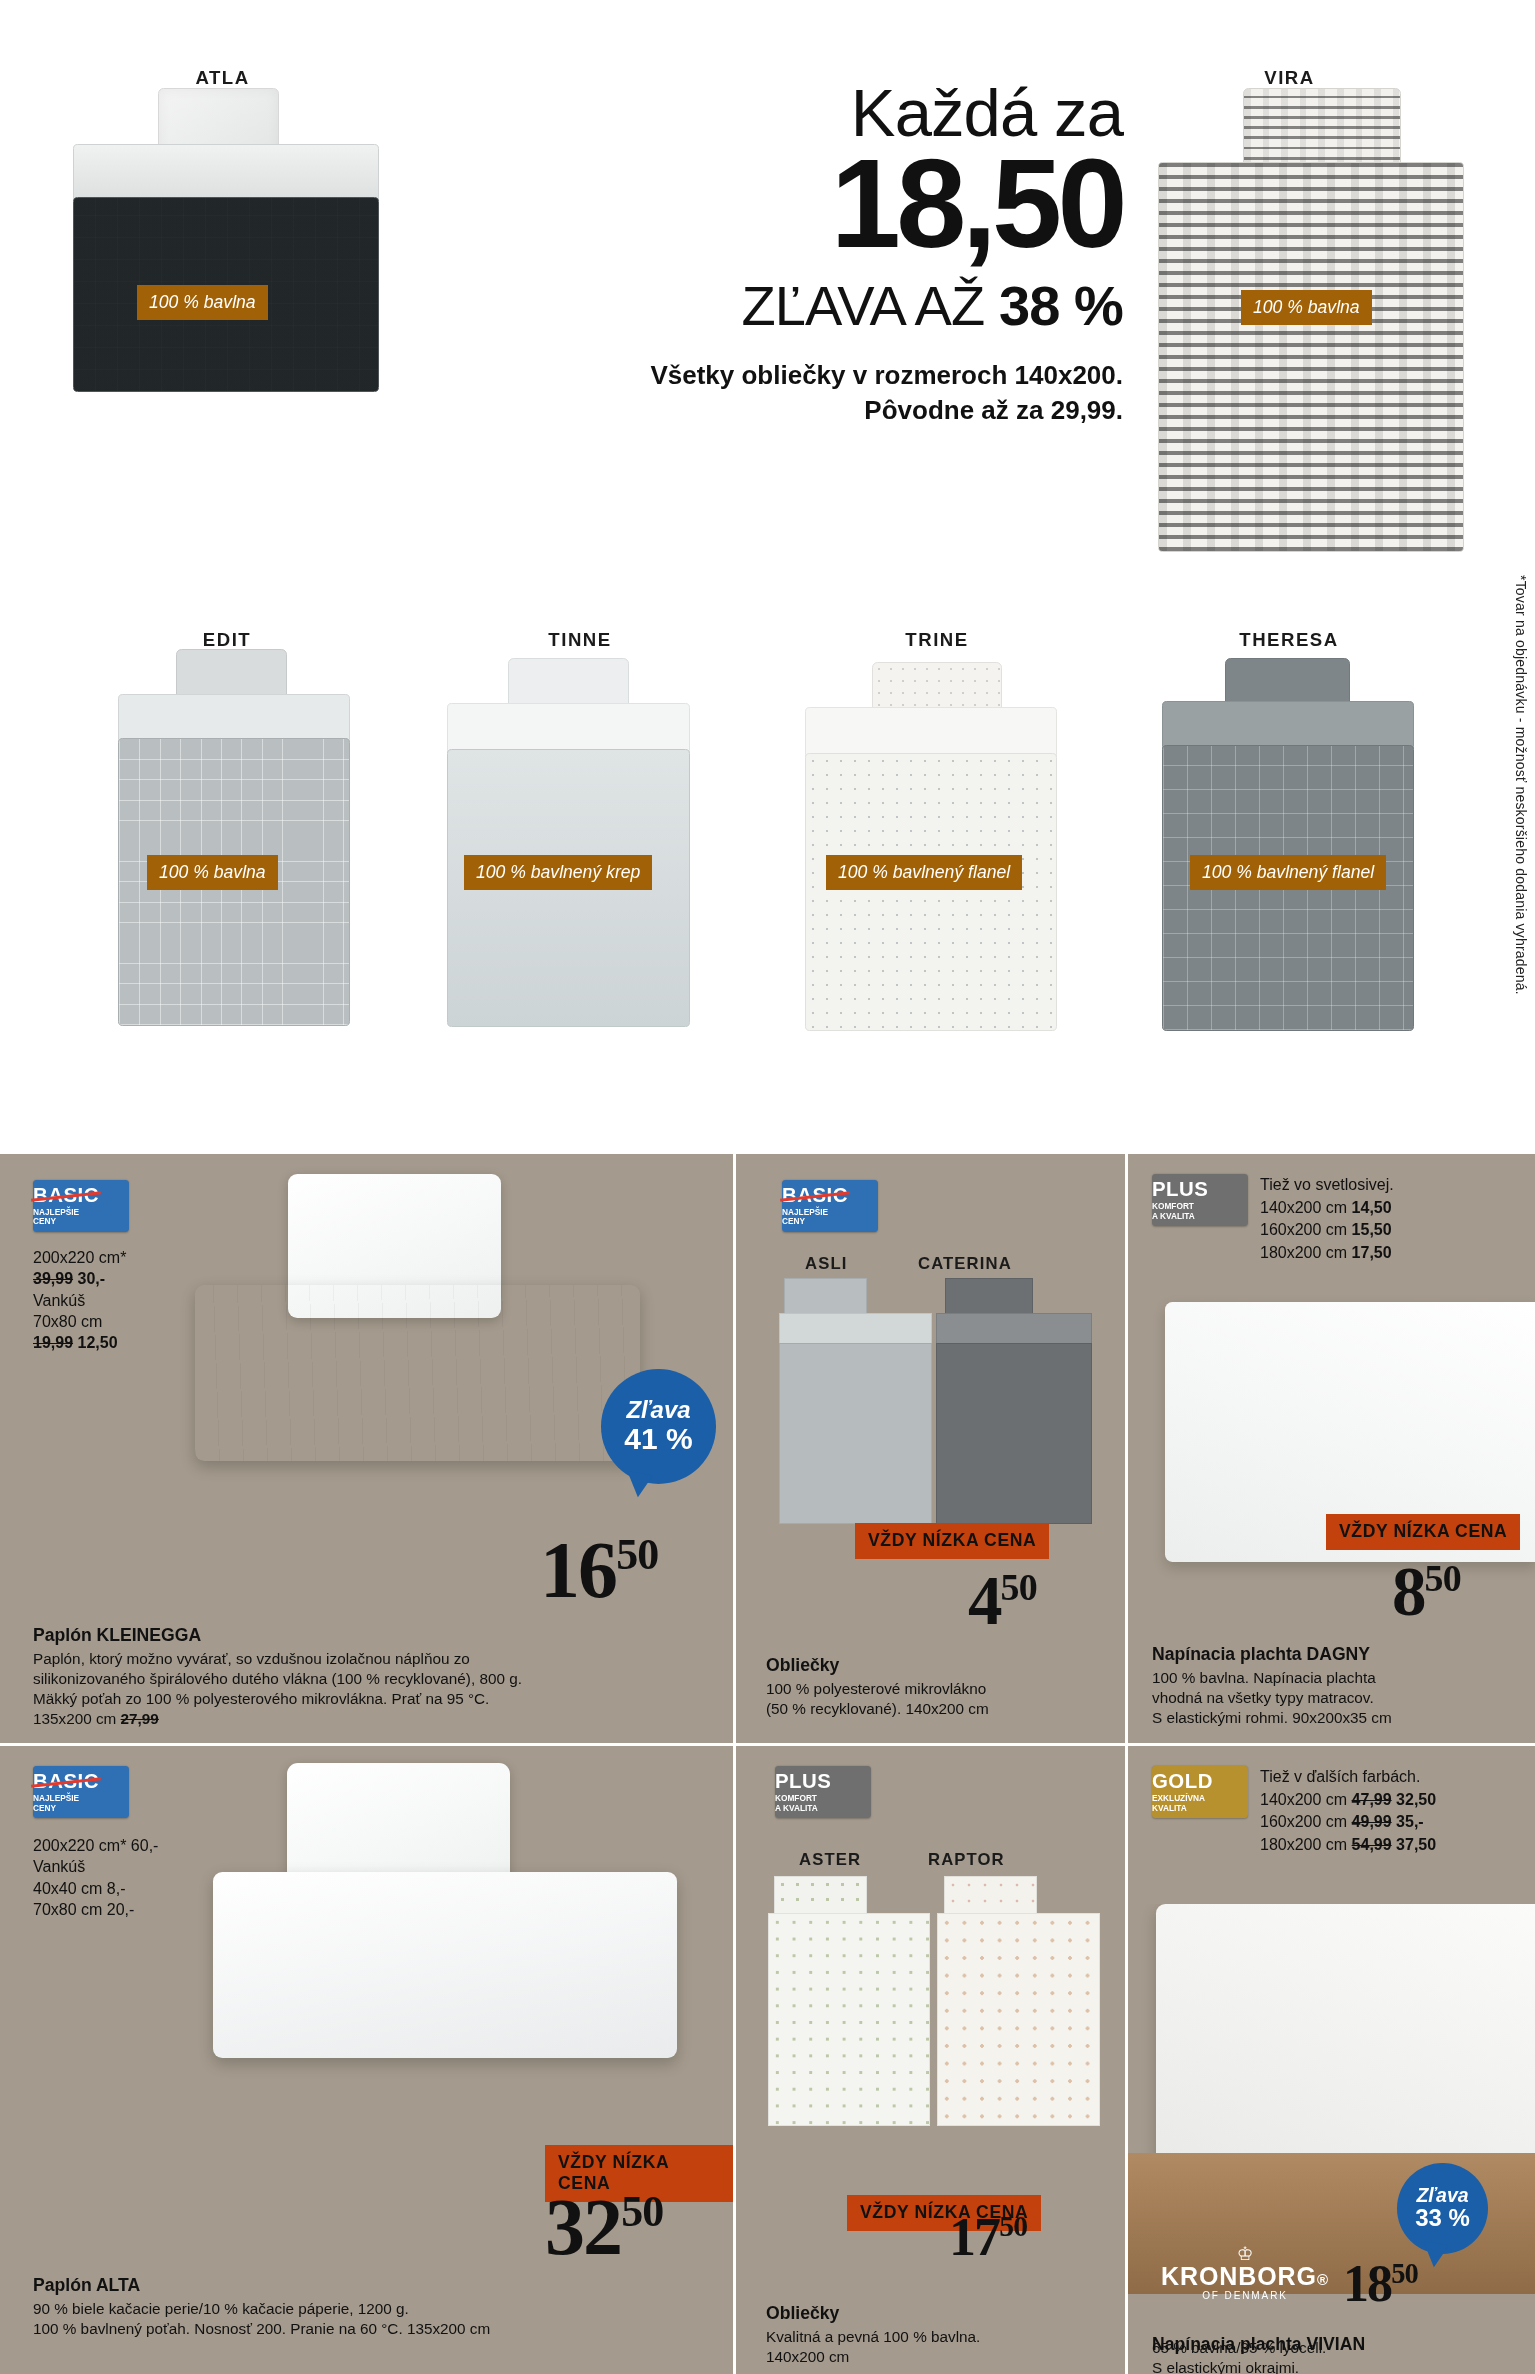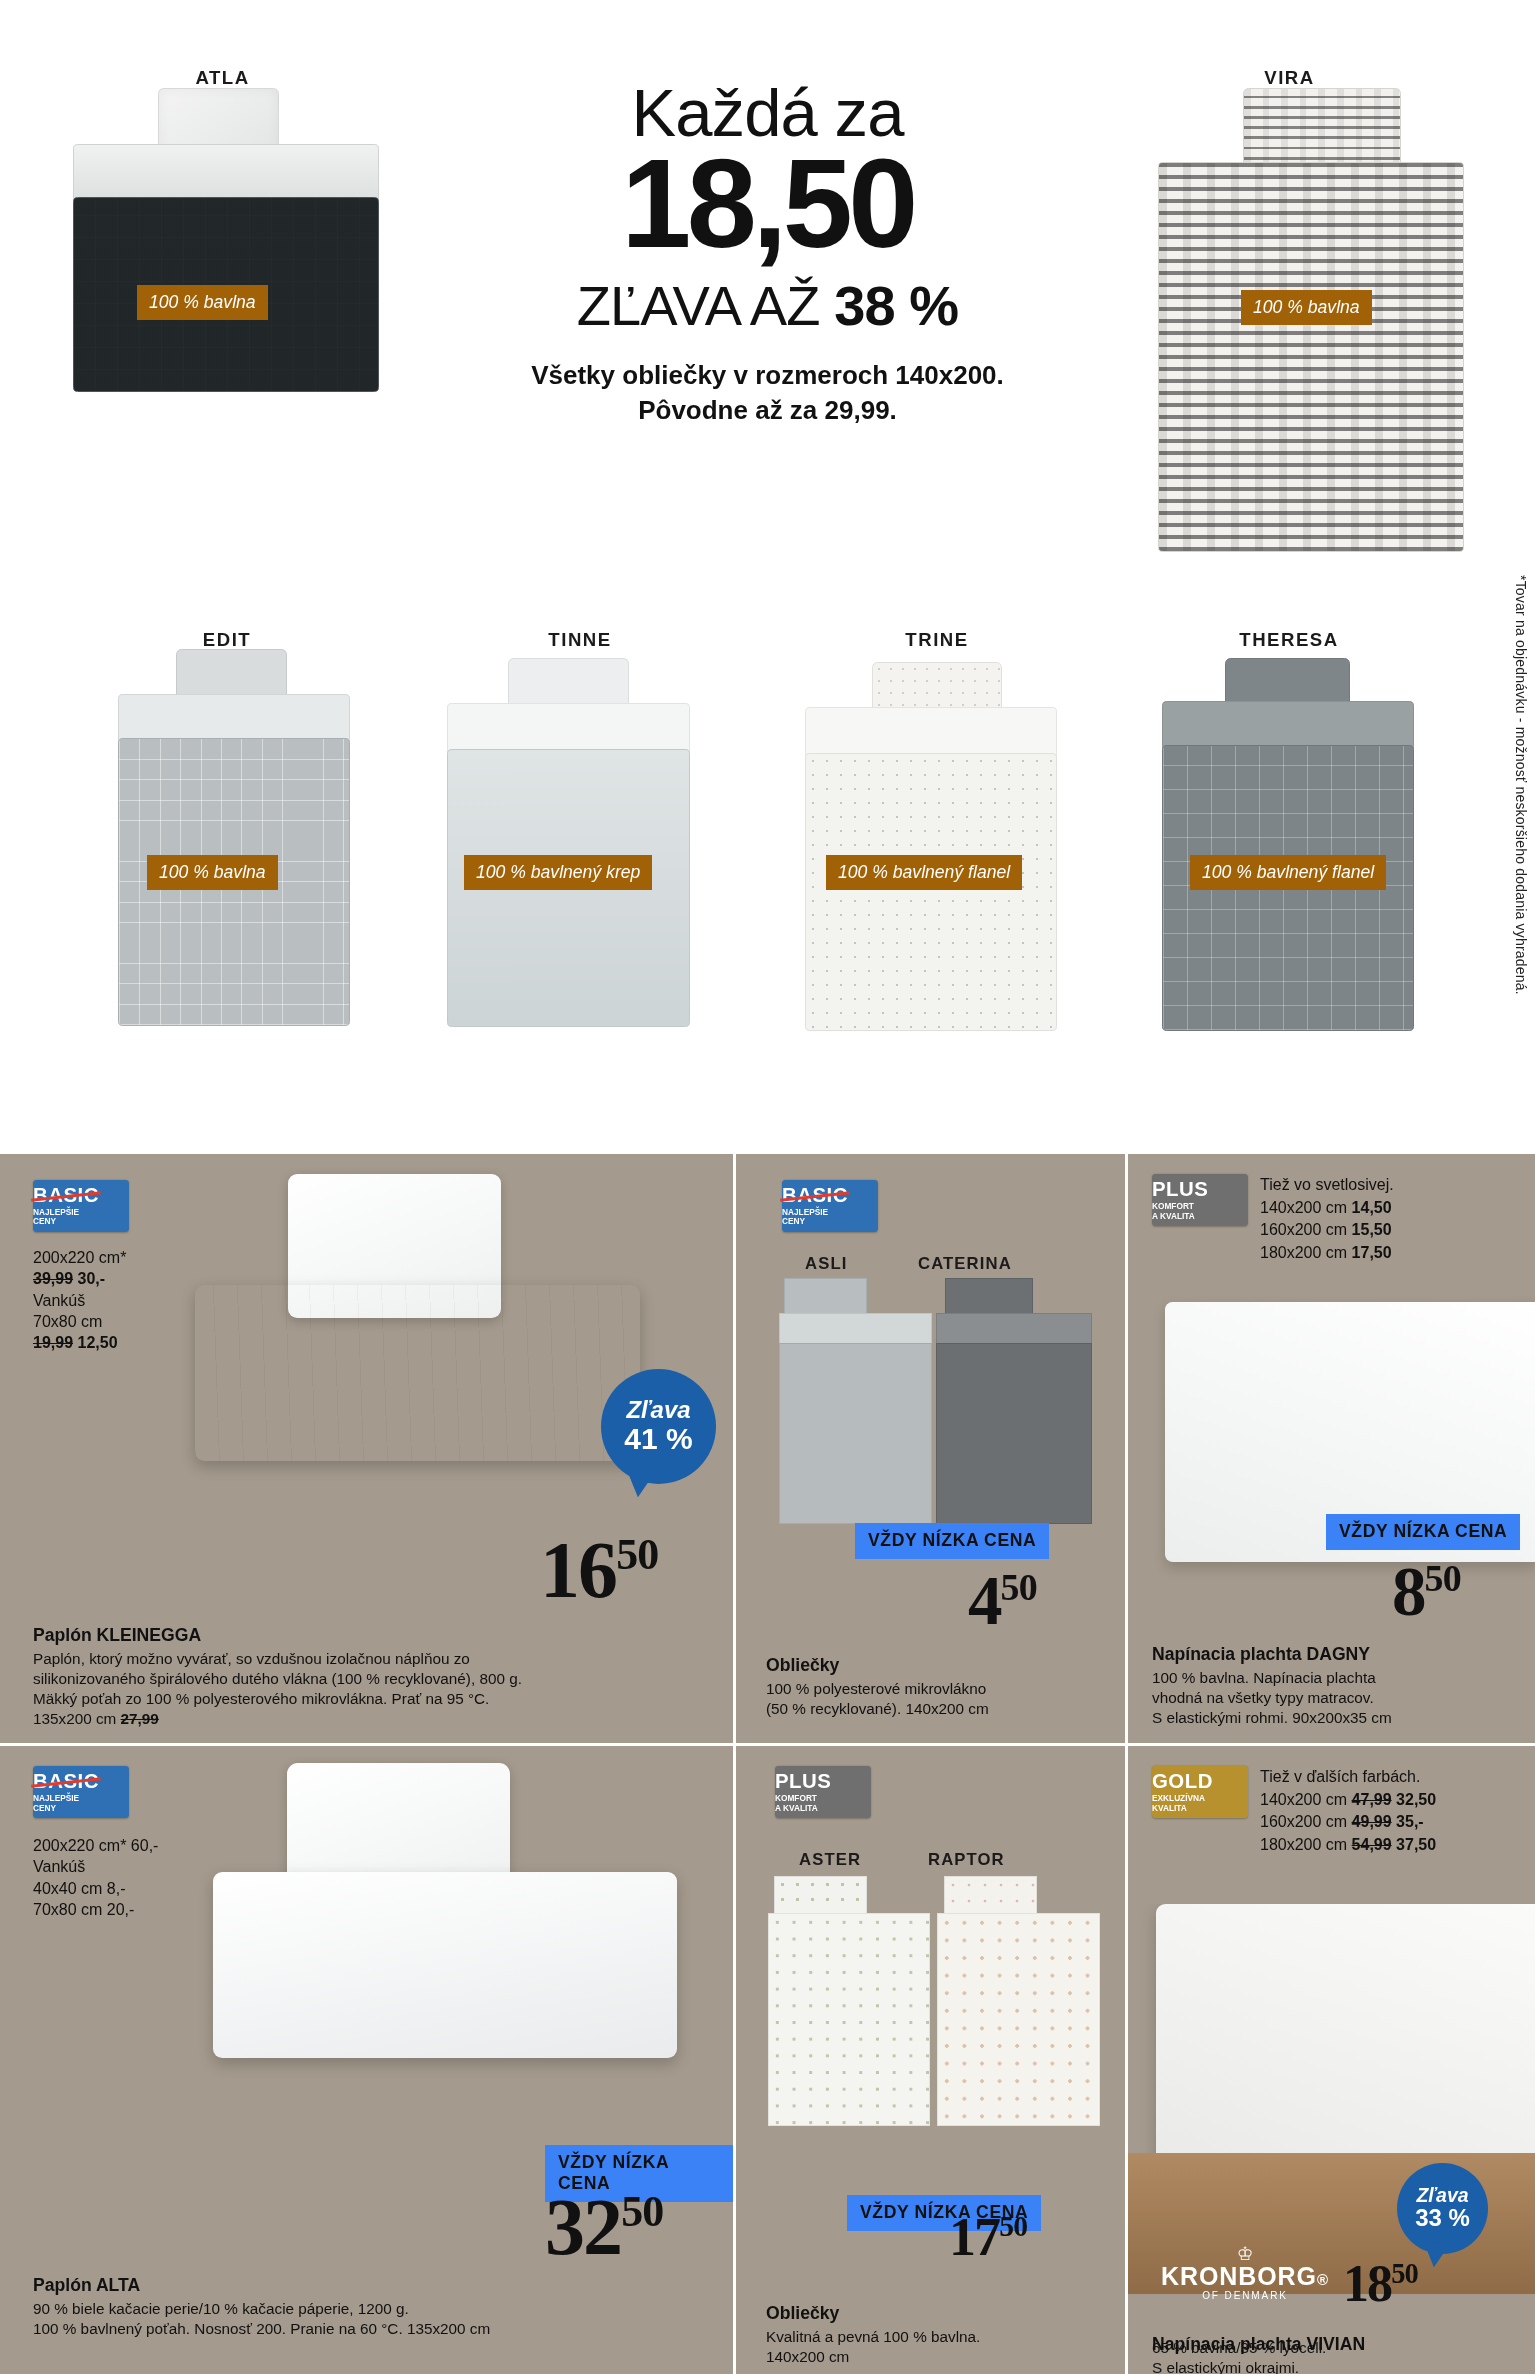--- a/index.html
+++ b/index.html
@@ -21,21 +21,21 @@
   }
 
   
   .hero { position:absolute; top:0; left:0; width:1535px; height:1147px; background:#fff; }
 
   .prod-label {
     text-align:center; font-size:18.6px; font-weight:700; letter-spacing:1.5px; color:#1b1b1b;
   }
 
   .hero-center {
-    position:absolute; left:422px; top:79px; width:691px; text-align:center;
+    position:absolute; left:432px; top:79px; width:691px; text-align:right;
   }
   .kazda { font-size:67px; font-weight:400; letter-spacing:-0.9px; color:#111; line-height:1; }
   .bigprice {
     font-size:126px; font-weight:800; letter-spacing:-4.6px; line-height:1.02; color:#111;
     margin-top:-5.6px;
   }
   .zlava-line {
     font-size:56px; font-weight:400; letter-spacing:-0.9px; color:#111; margin-top:3.7px;
   }
   .zlava-line b { font-weight:800; }
@@ -98,21 +98,21 @@
   }
   .desc { position:absolute; font-size:15.3px; line-height:1.3; color:#111; }
   .desc .old { text-decoration:line-through; font-weight:700; }
 
   .price-big {
     position:absolute; font-weight:800; color:#111; letter-spacing:-1.9px;font-family:Liberation Serif, serif;
   }
   .price-big .dec { font-size:0.55em; vertical-align:super; letter-spacing:-0.9px; }
 
   .vzdy {
-    position:absolute; background:#3b82f6; color:#111;
+    position:absolute; background:#c2410c; color:#111;
     font-size:17.6px; font-weight:700; letter-spacing:0.6px;
     padding:7.4px 13px;
   }
 
   .bubble {
     position:absolute; width:115px; height:115px; border-radius:50%;
     background:#1a5fa8; color:#fff; text-align:center;
     display:flex; flex-direction:column; align-items:center; justify-content:center;
   }
   .bubble .t1 { font-size:24px; font-style:italic; font-weight:600; line-height:1; }

